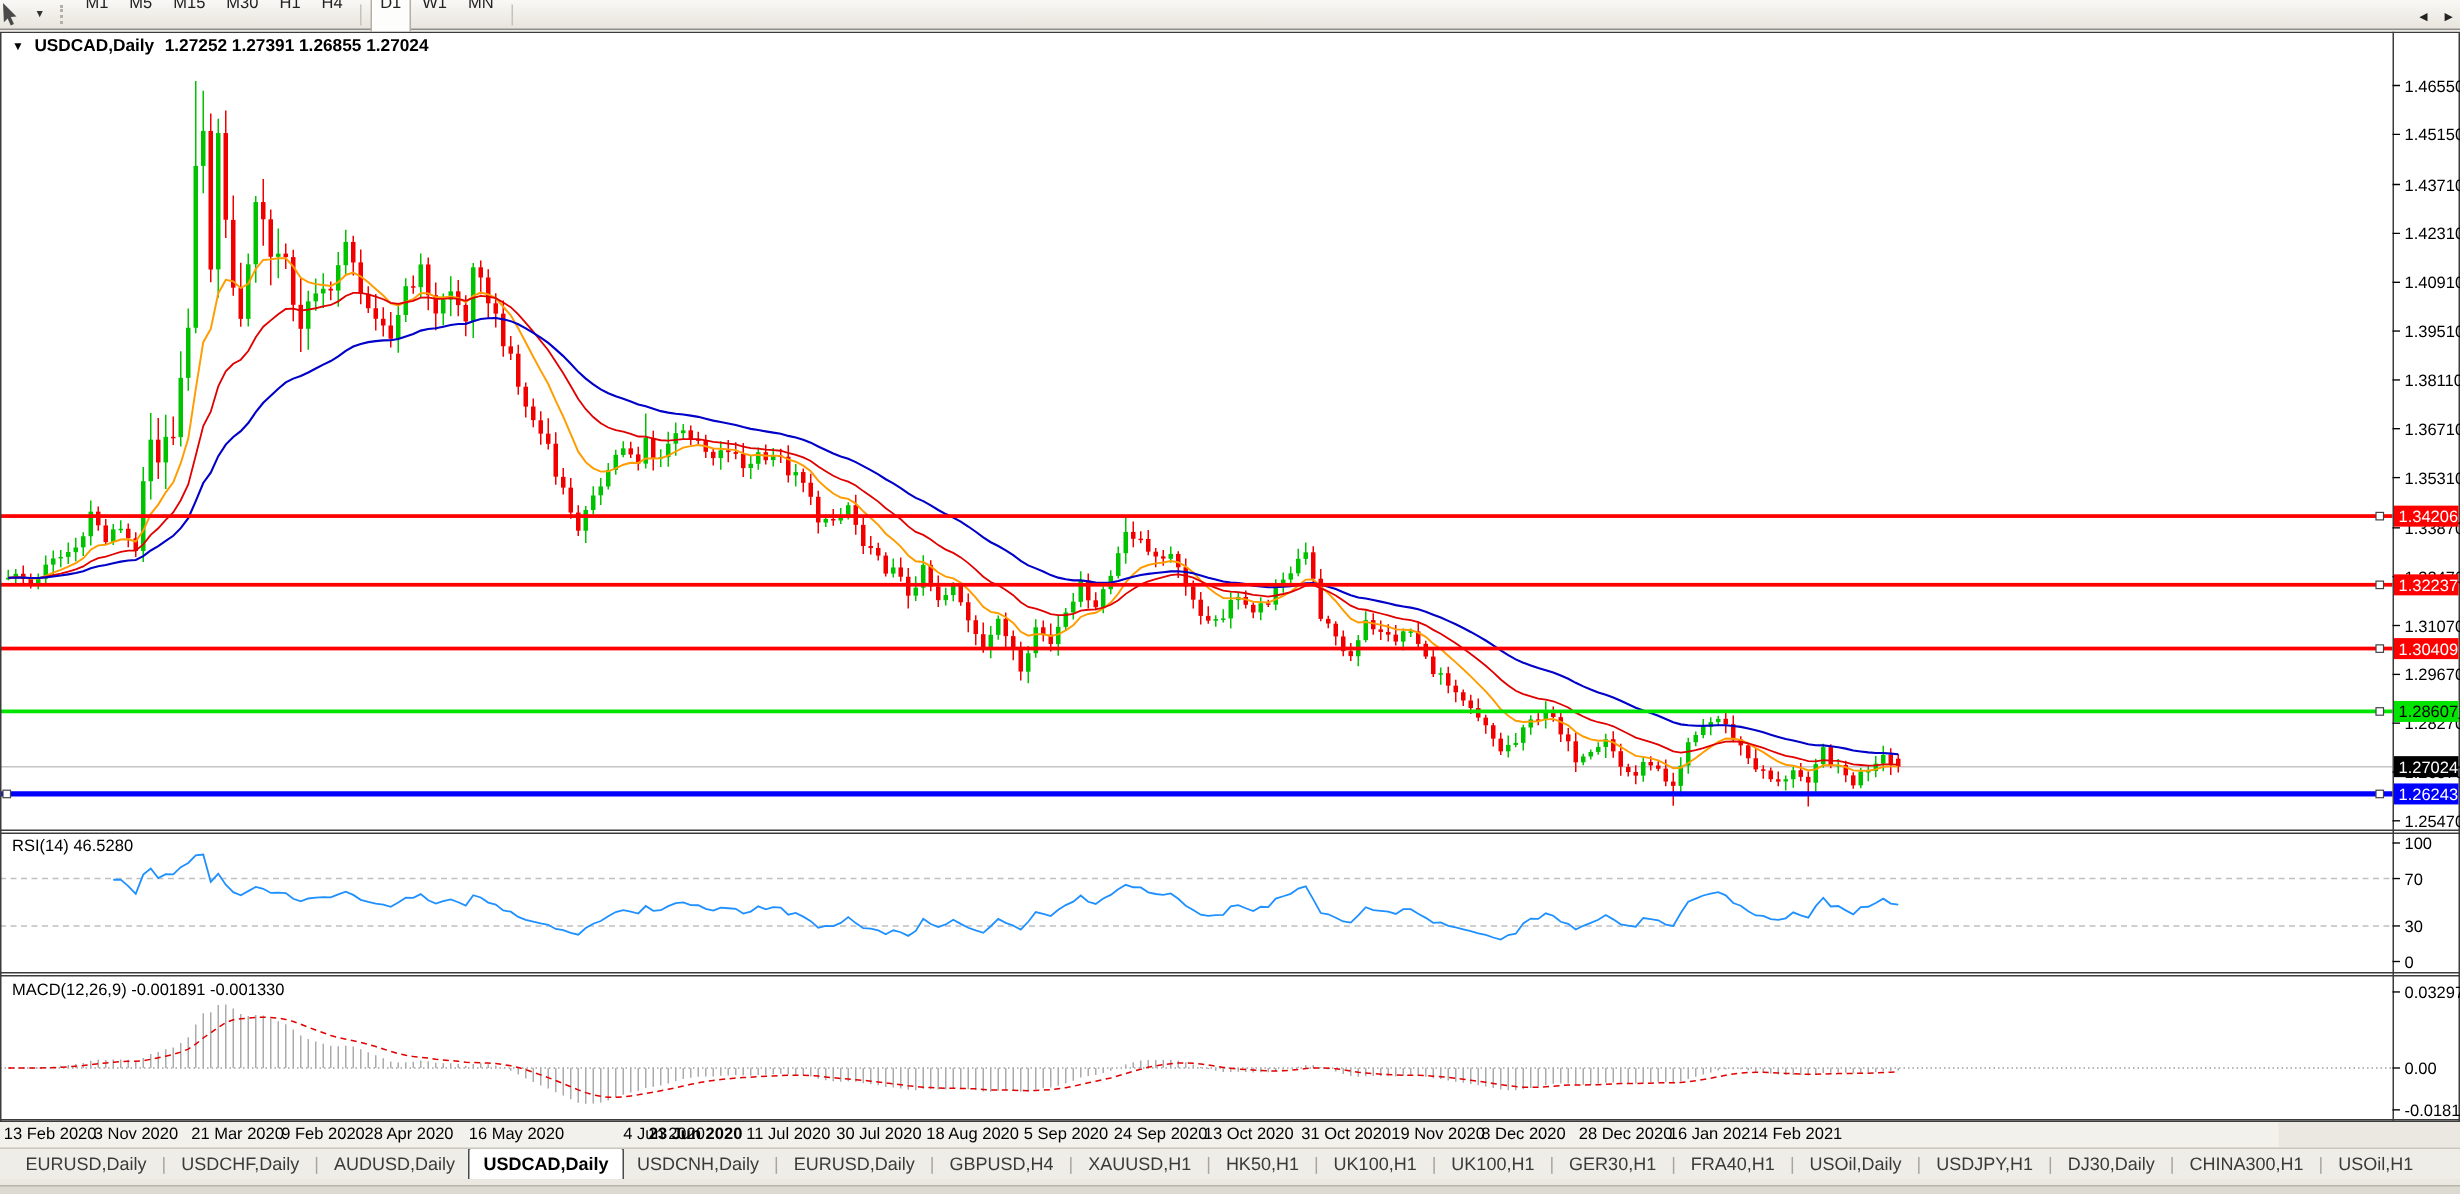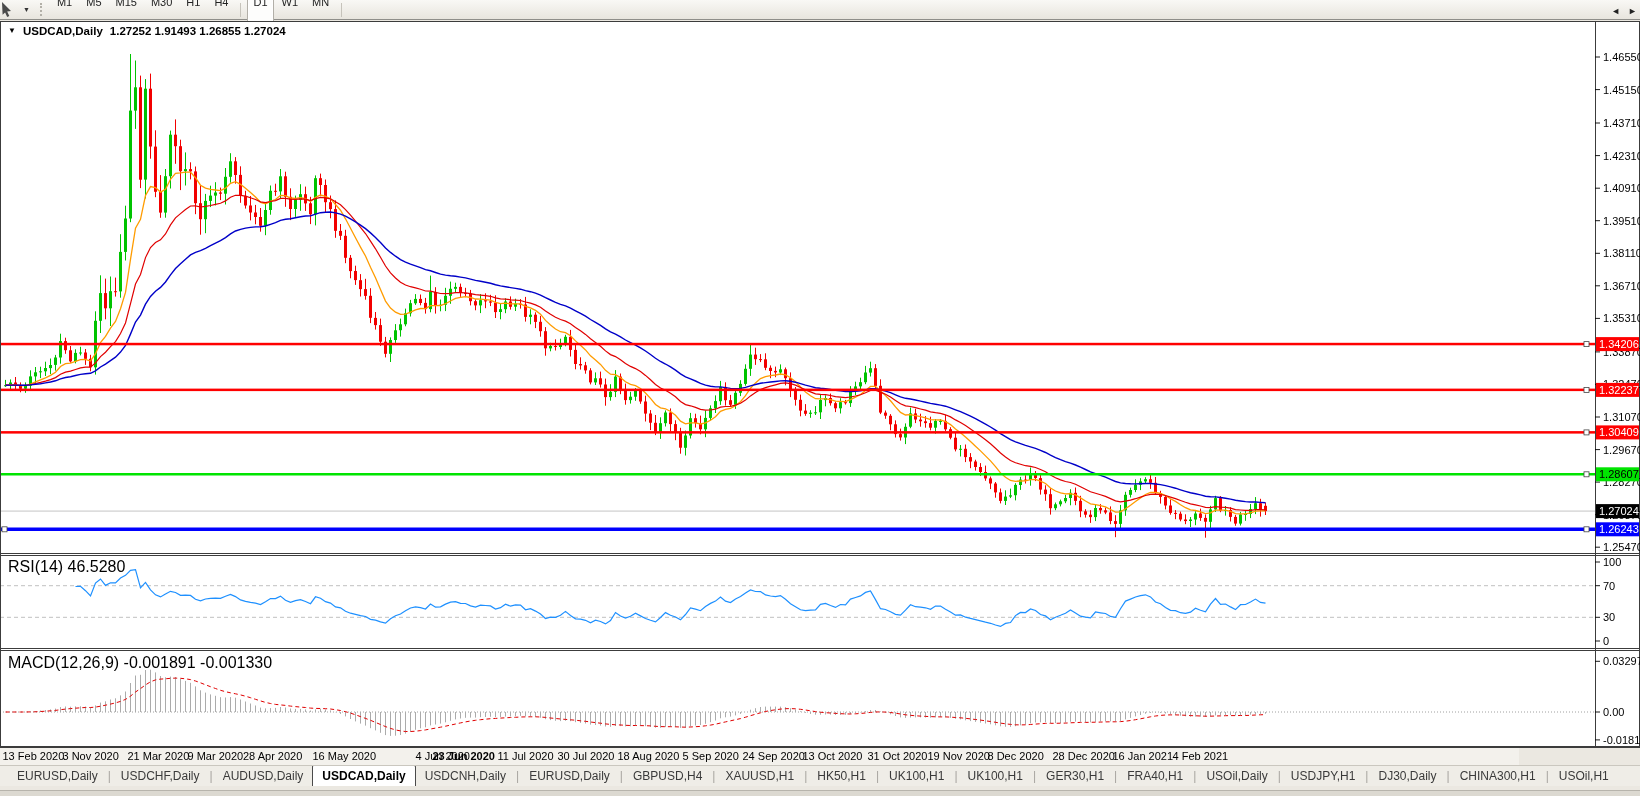--- a/index.html
+++ b/index.html
@@ -15,21 +15,21 @@
   .tb-btn{min-width:26px;height:34px;line-height:16px;text-align:center;padding:0 5px;margin:0 1px;
     border:1px solid transparent;border-radius:2px;cursor:default}
   .tb-btn.active{background:#fdfdfc;border-color:#b2afa8;box-shadow:0 0 0 1px #fff inset}
   .tb-sep{width:1px;height:14px;background:#c6c3bb;margin:0 5px}
   
   .chart-window{position:absolute;left:0;top:21px;width:1640px;height:727px;background:#fff}
   #chart-svg{position:absolute;left:0;top:0}
   .chart-title-bar{position:absolute;left:8px;top:3px;height:13px;display:flex;align-items:center;
     gap:7px;font-size:11.5px;font-weight:700;color:#000;pointer-events:none}
   .chart-title-bar .tri{font-size:8px;font-weight:400}
-  .ind-label{position:absolute;left:8px;font-size:16px;color:#000;pointer-events:none}
+  .ind-label{position:absolute;left:8px;font-size:11px;color:#000;pointer-events:none}
   #rsi-label{top:537px}
   #macd-label{top:633px}
   
   .date-axis{position:absolute;left:0;top:748px;width:1519px;height:17px;background:#f3f1ec;
     font-size:11px;color:#000}
   .date-axis span{position:absolute;top:2px;white-space:nowrap}
   
   .tabbar{position:absolute;left:0;top:765px;width:1640px;height:21px;background:#efede7;
     border-top:1px solid #cac7bf;display:flex;align-items:center;font-size:12px;color:#3a3a3a;
     padding-left:8px;overflow:hidden}
@@ -930,31 +930,31 @@
     <text x="1599" y="512.3" font-family="Liberation Sans,sans-serif" font-size="11" fill="#ffffff">1.26243</text>
       </g>
       <g>
     <rect x="1596" y="483.1" width="43" height="14" fill="#000000"></rect>
     <text x="1599" y="494.1" font-family="Liberation Sans,sans-serif" font-size="11" fill="#ffffff">1.27024</text>
       </g>
     </svg>
   <div class="chart-title-bar">
     <span class="tri">▼</span>
     <span>USDCAD,Daily</span>
-    <span>1.27252 1.91493 1.26855 1.27024</span>
+    <span>1.27252 1.27391 1.26855 1.27024</span>
   </div>
   <div class="ind-label" id="rsi-label">RSI(14) 46.5280</div>
   <div class="ind-label" id="macd-label">MACD(12,26,9) -0.001891 -0.001330</div>
 </div>
 
 <div class="date-axis" id="date-axis">
     <span style="left: 2.5px;">13 Feb 2020</span>
     <span style="left: 62.5px;">3 Nov 2020</span>
     <span style="left: 127.5px;">21 Mar 2020</span>
-    <span style="left: 187.5px;">9 Mar 2020</span>
+    <span style="left: 187.5px;">9 Feb 2020</span>
     <span style="left: 243px;">28 Apr 2020</span>
     <span style="left: 312.5px;">16 May 2020</span>
     <span style="left: 372.5px; padding-left: 43px;">4 Jun 2020</span>
     <span style="left: 432.5px; font-weight: bold;">23 Jun 2020</span>
     <span style="left: 497.5px;">11 Jul 2020</span>
     <span style="left: 557.5px;">30 Jul 2020</span>
     <span style="left: 617.5px;">18 Aug 2020</span>
     <span style="left: 682.5px;">5 Sep 2020</span>
     <span style="left: 742.5px;">24 Sep 2020</span>
     <span style="left: 802.5px;">13 Oct 2020</span>

